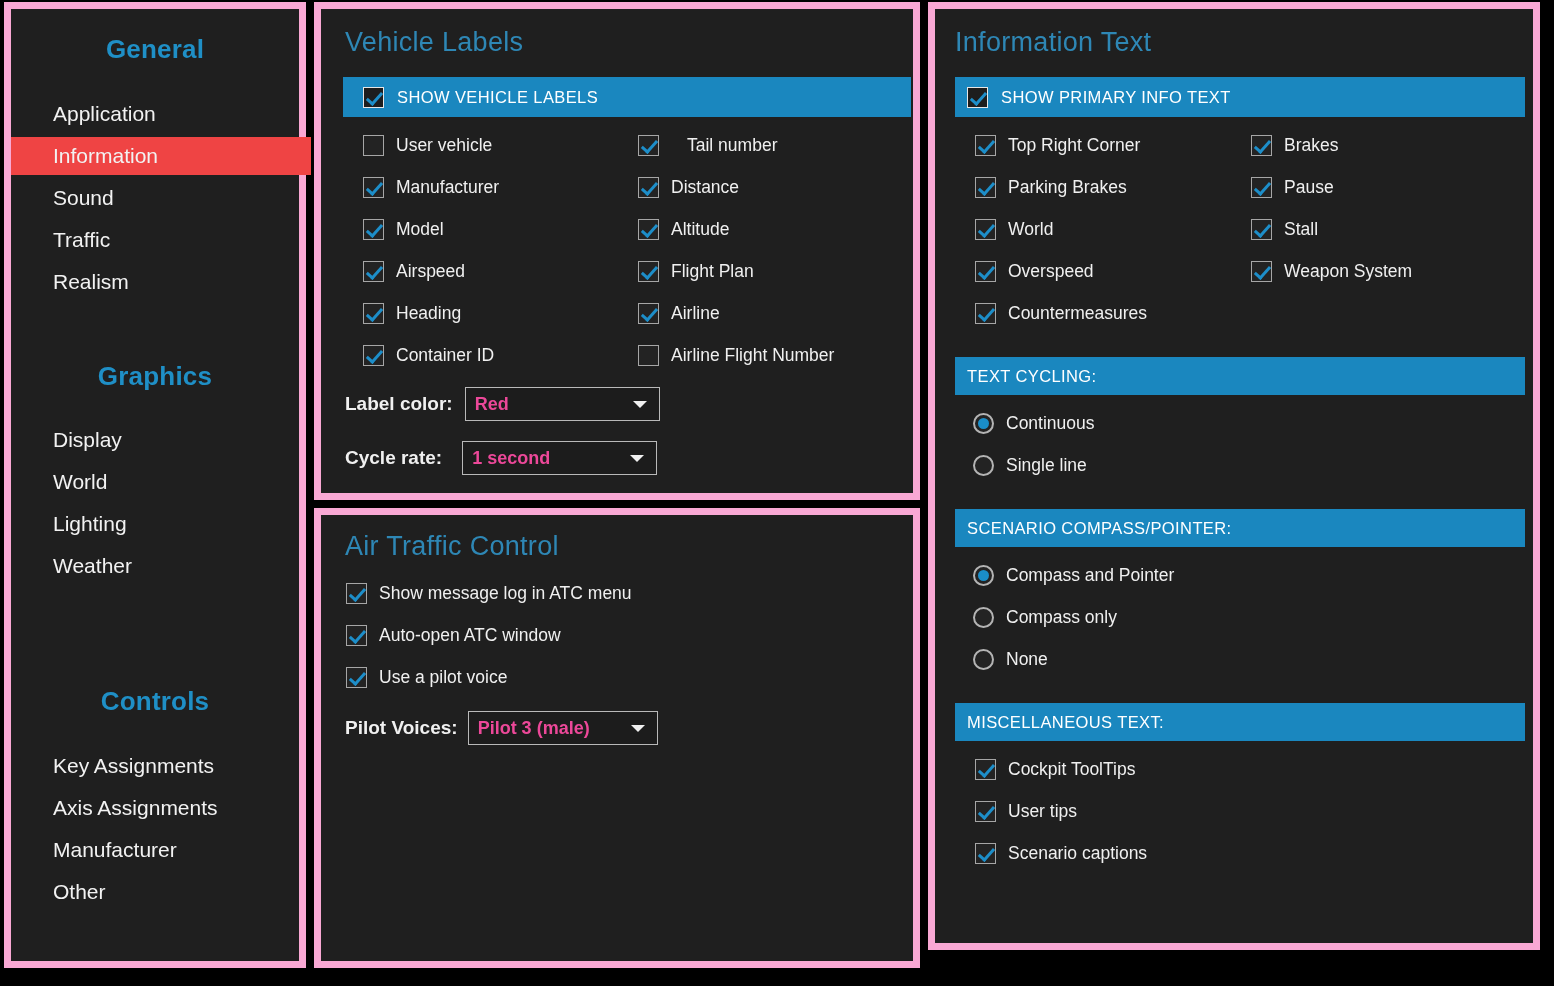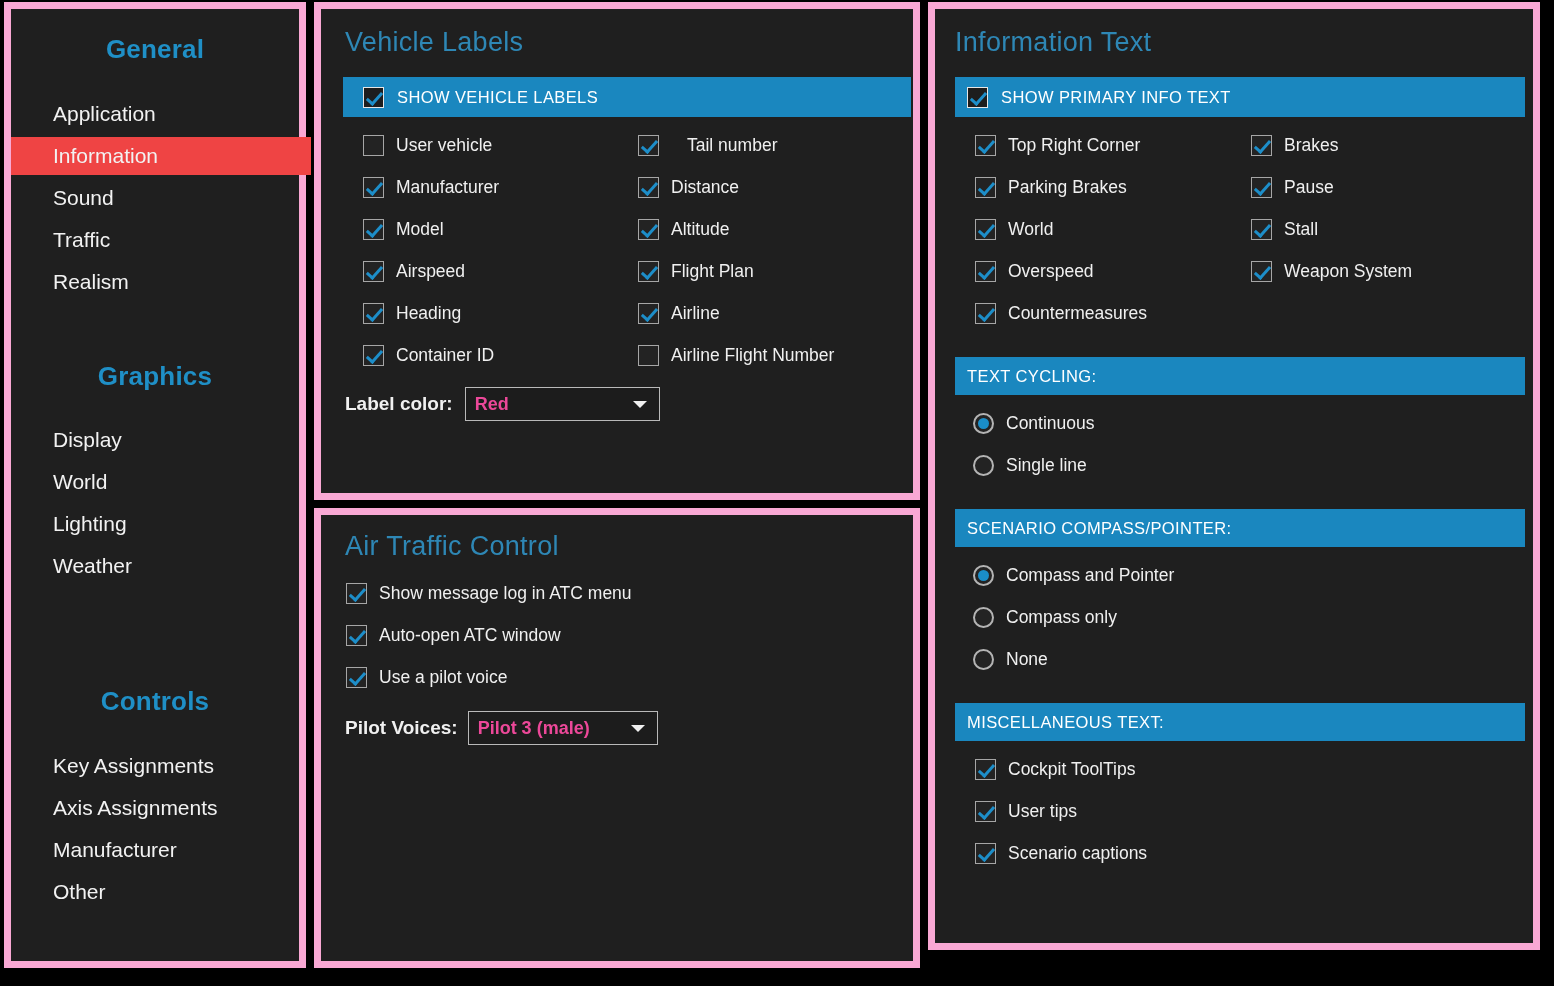--- a/index.html
+++ b/index.html
@@ -294,20 +294,27 @@
     <span class="cb-label">Airline Flight Number</span>
   </div>
 
   <div class="dd-row" style="left:24px; top:378px;">
     <span class="dd-caption">Label color:</span>
     <span class="dropdown" style="width:195px; margin-left:4px;">
       <span class="dd-value">Red</span>
       <span class="dd-arrow"></span>
     </span>
   </div>
+  <div class="dd-row" style="left:24px; top:432px;">
+    <span class="dd-caption">Cycle rate:</span>
+    <span class="dropdown" style="width:195px; margin-left:12px;">
+      <span class="dd-value">1 second</span>
+      <span class="dd-arrow"></span>
+    </span>
+  </div>
 </div>
 
 <div class="panel" id="panel-atc">
 
   <div class="panel-title" style="left:24px; top:16px;">Air Traffic Control</div>
 
   <div class="cb-row" style="left:25px; top:68px;">
     <span class="cbx checked"></span>
     <span class="cb-label">Show message log in ATC menu</span>
   </div>

